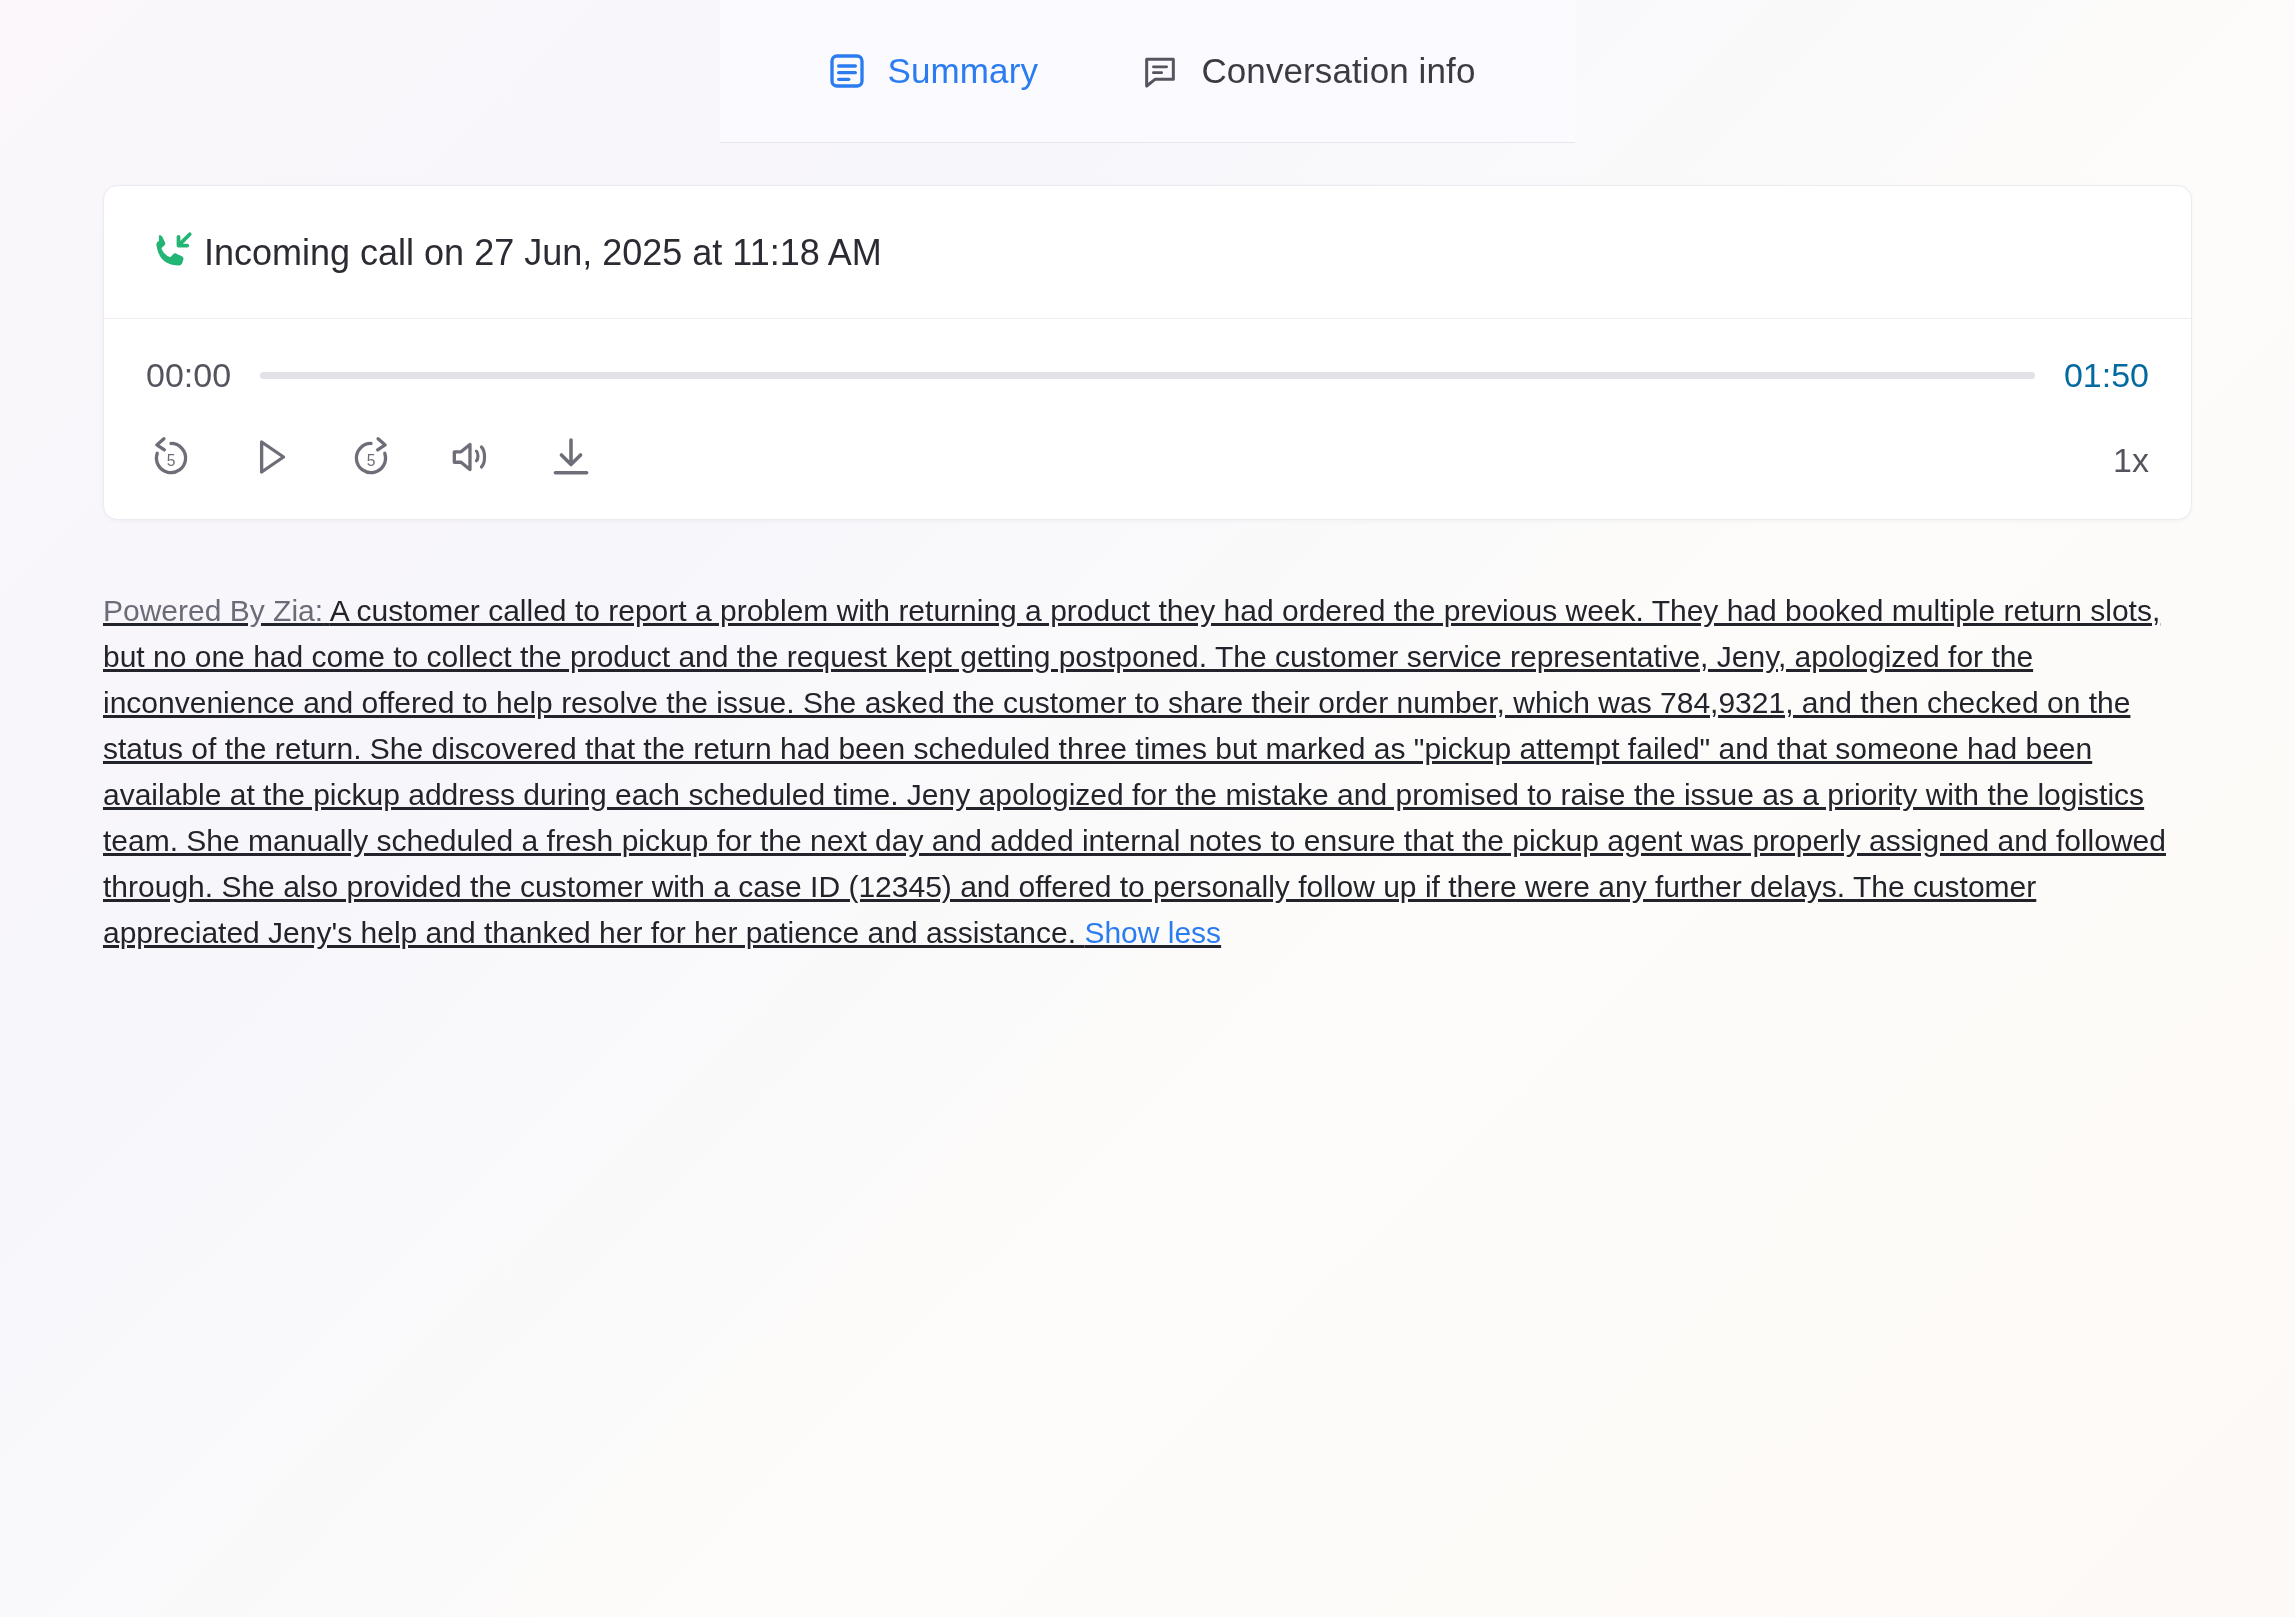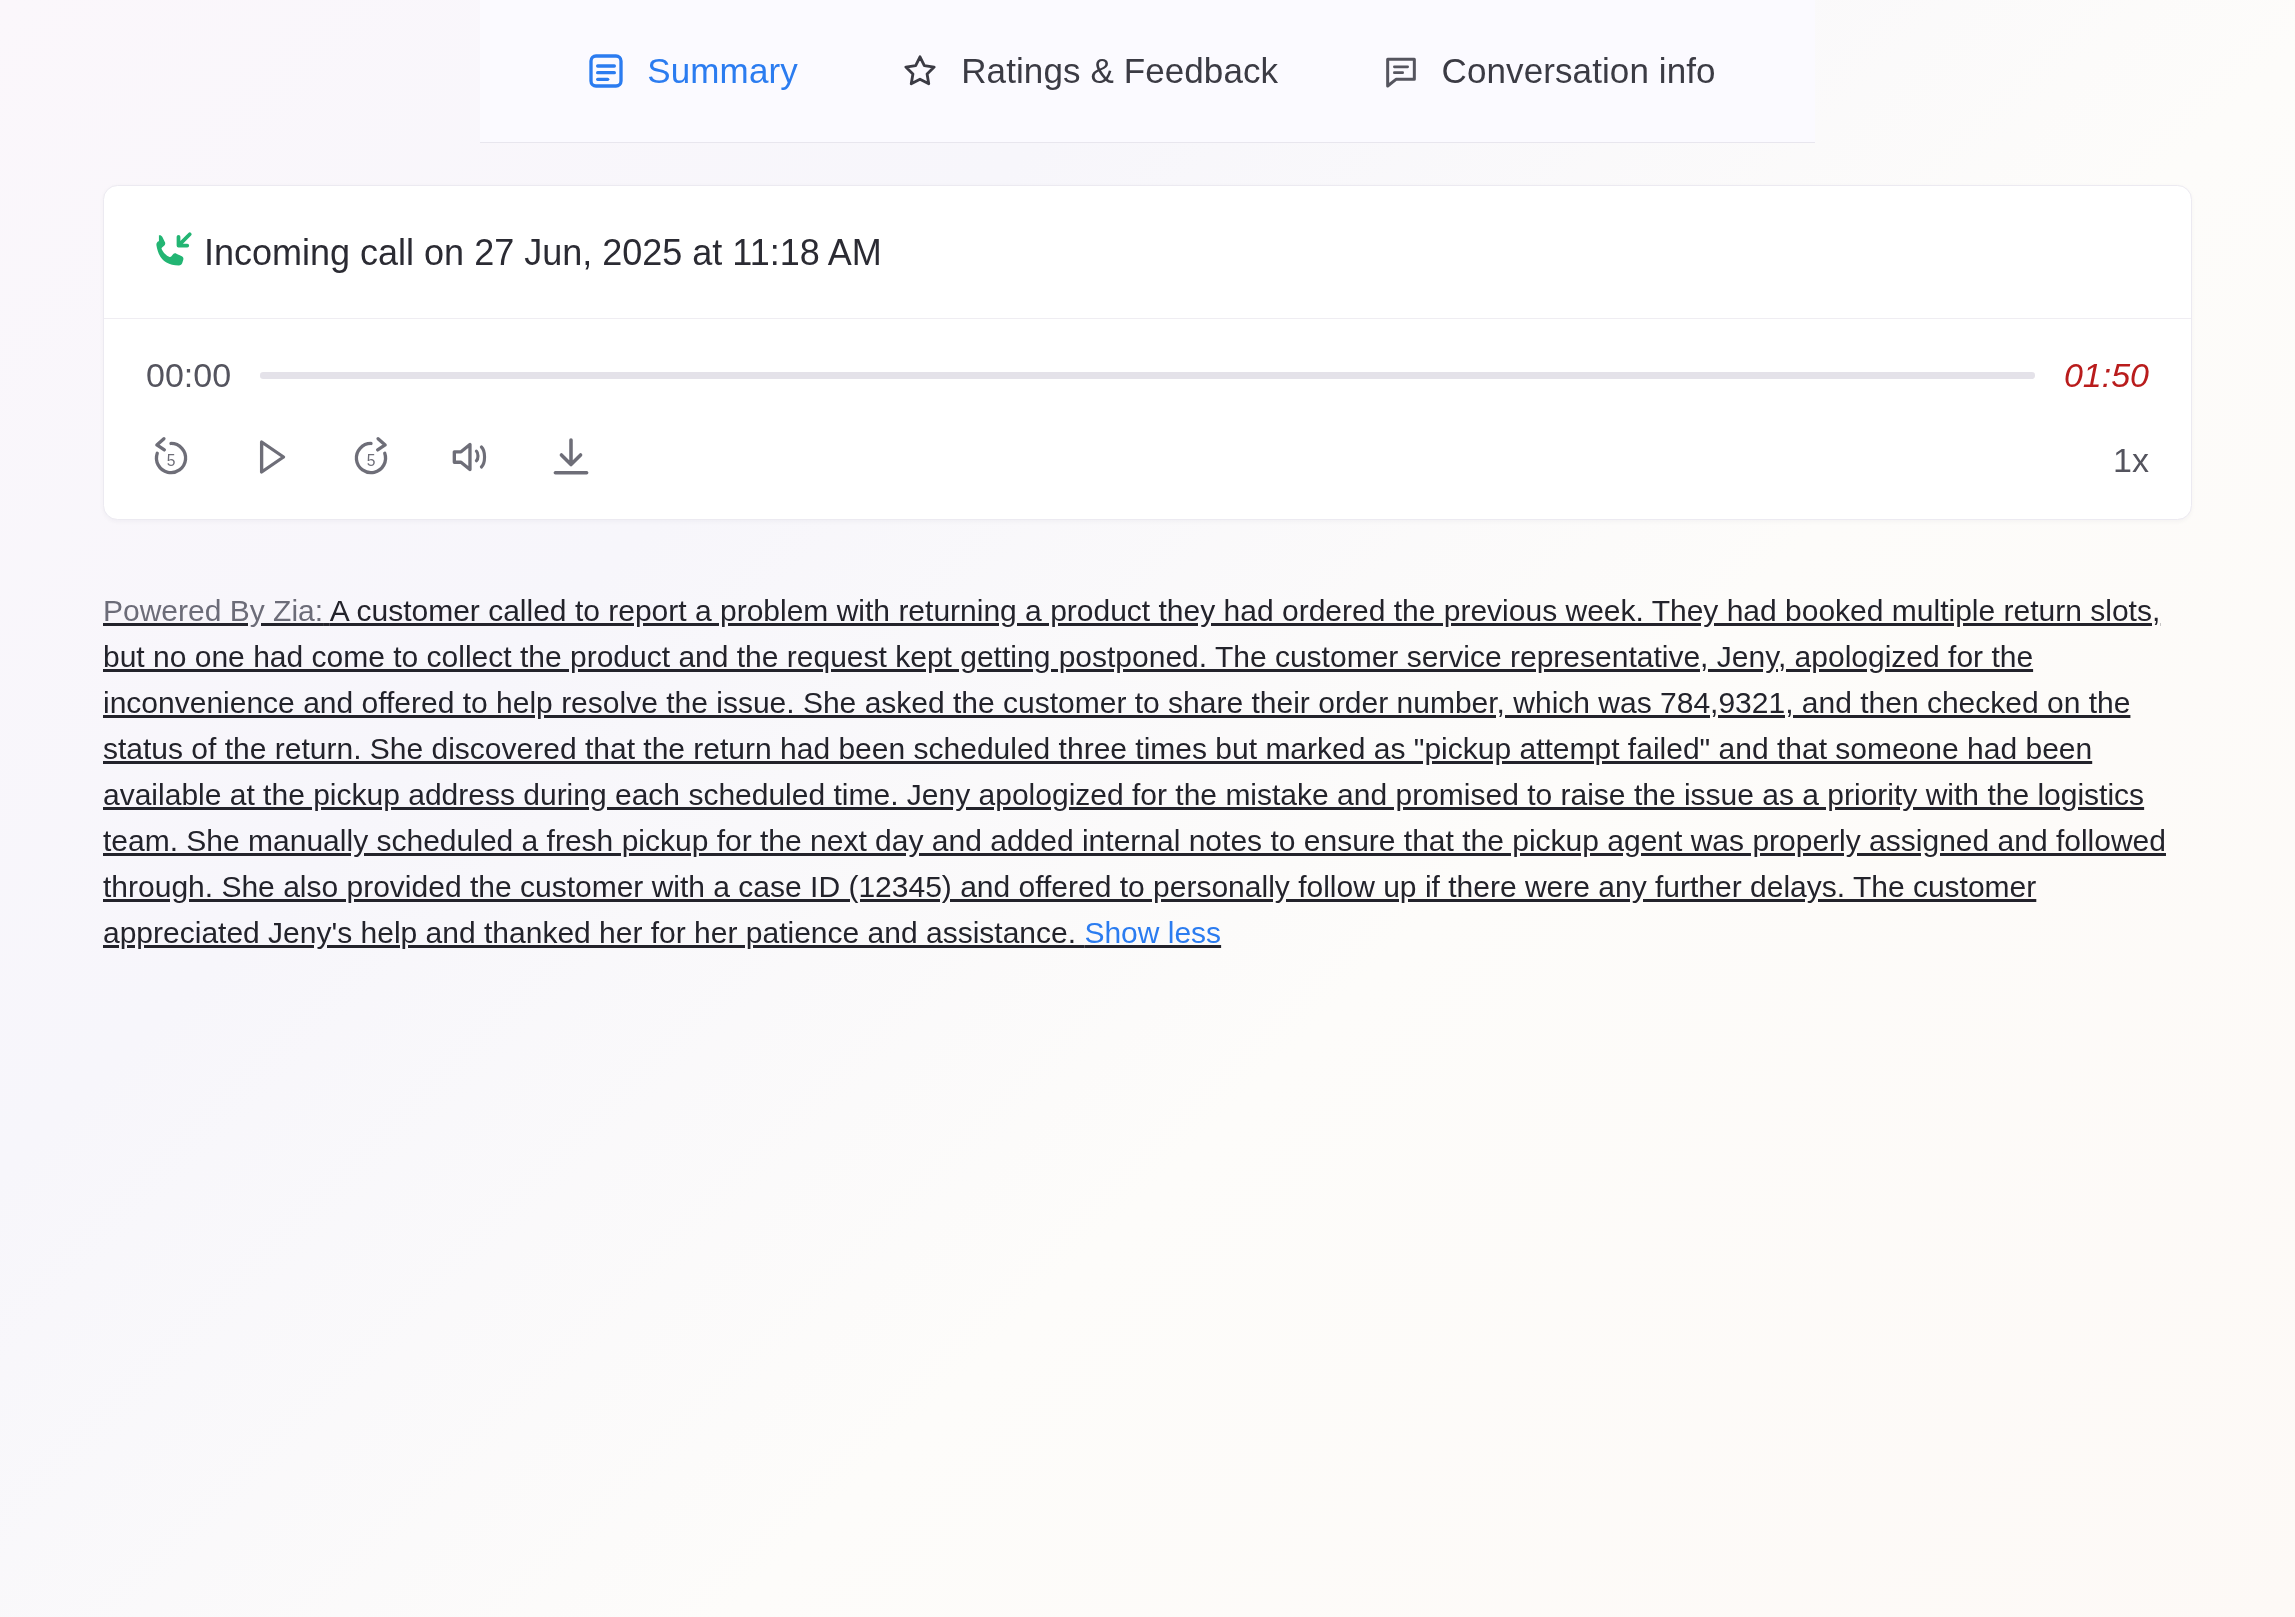--- a/index.html
+++ b/index.html
@@ -100,21 +100,21 @@
   .player-row1 {
     display: flex;
     align-items: center;
     gap: 29px;
   }
   .time {
     font-size: 34px;
     color: #54545e;
     font-variant-numeric: tabular-nums;
   }
-  .time.right { color: #b91c1c; font-style: italic; }
+  .time.right { color: #0369a1; }
   .progress {
     flex: 1;
     height: 6.4px;
     background: #e4e2e9;
     border-radius: 3.2px;
     position: relative;
     cursor: pointer;
   }
   .progress-fill {
     position: absolute;
@@ -176,28 +176,20 @@
         <svg width="40" height="40" viewBox="0 0 24 24" fill="none">
           <rect x="3" y="3" width="18" height="18" rx="3" stroke="#2b7cf0" stroke-width="2"></rect>
           <line x1="7" y1="9" x2="17" y2="9" stroke="#2b7cf0" stroke-width="2" stroke-linecap="round"></line>
           <line x1="7" y1="13" x2="17" y2="13" stroke="#2b7cf0" stroke-width="2" stroke-linecap="round"></line>
           <line x1="7" y1="17" x2="13" y2="17" stroke="#2b7cf0" stroke-width="2" stroke-linecap="round"></line>
         </svg>
       </span>
       <span class="tab-label">Summary</span>
     </div>
 
-    <div class="tab">
-      <span class="tab-icon">
-        <svg width="42" height="42" viewBox="0 0 24 24" fill="none">
-          <path d="M12 3.5l2.6 5.3 5.9.85-4.25 4.15 1 5.85L12 16.9l-5.25 2.75 1-5.85L3.5 9.65l5.9-.85L12 3.5z" stroke="#3b3b44" stroke-width="1.7" stroke-linejoin="round"></path>
-        </svg>
-      </span>
-      <span class="tab-label">Ratings &amp; Feedback</span>
-    </div>
 
     <div class="tab">
       <span class="tab-icon">
         <svg width="40" height="40" viewBox="0 0 24 24" fill="none">
           <path d="M4 5h16v12H9l-5 4V5z" stroke="#55555f" stroke-width="1.8" stroke-linejoin="round"></path>
           <line x1="8" y1="9.5" x2="16" y2="9.5" stroke="#55555f" stroke-width="1.6" stroke-linecap="round"></line>
           <line x1="8" y1="13" x2="13" y2="13" stroke="#55555f" stroke-width="1.6" stroke-linecap="round"></line>
         </svg>
       </span>
       <span class="tab-label">Conversation info</span>

